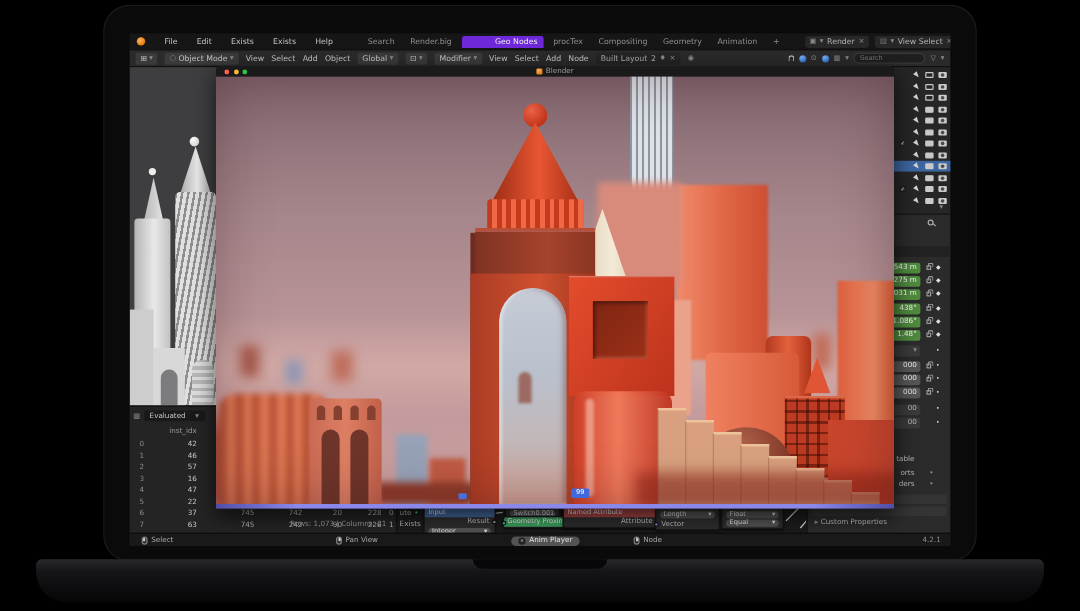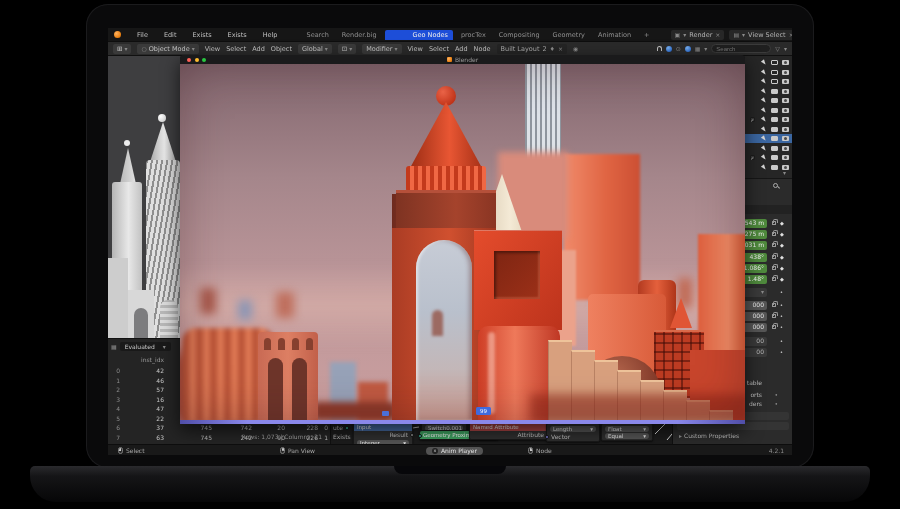--- a/index.html
+++ b/index.html
@@ -18,21 +18,21 @@
   .screen *{box-sizing:border-box;}
   
   .ab{position:absolute;}
   .nw{white-space:nowrap;}
   
   .tb{position:absolute;left:0;top:0;width:684px;height:13px;background:#161616;display:flex;
     align-items:center;gap:16px;padding:0 6px;font-size:6.5px;color:#bdbdbd;}
   .blogo{width:7px;height:7px;border-radius:50%;background:radial-gradient(circle at 35% 35%,#ffb25e,#e87d0d 70%);flex:0 0 auto;}
   .tabs{display:flex;gap:3px;margin-left:8px;}
   .tab{padding:1px 5px;color:#8f8f8f;border-radius:2px 2px 0 0;white-space:nowrap;}
-  .tab.on{background:#1d4ed8;color:#ececec;padding-left:28px;}
+  .tab.on{background:#6d28d9;color:#ececec;padding-left:28px;}
   .tbr{margin-left:auto;display:flex;gap:5px;align-items:center;}
   .widget{display:flex;align-items:center;gap:3px;background:#272727;border-radius:2px;
     padding:1px 4px;color:#b3b3b3;white-space:nowrap;}
   .dimico{color:#8a8a8a;font-size:6px;}
   
   .hd{position:absolute;left:0;top:13px;width:684px;height:15px;background:#2a2a2a;
     border-top:1px solid #0e0e0e;border-bottom:1px solid #101010;display:flex;align-items:center;
     gap:6px;padding:0 5px;font-size:6.5px;color:#c2c2c2;}
   .dd{display:flex;align-items:center;gap:2px;background:#3a3a3a;border-radius:2px;padding:1px 4px;white-space:nowrap;}
   .mi{color:#c2c2c2;white-space:nowrap;}

